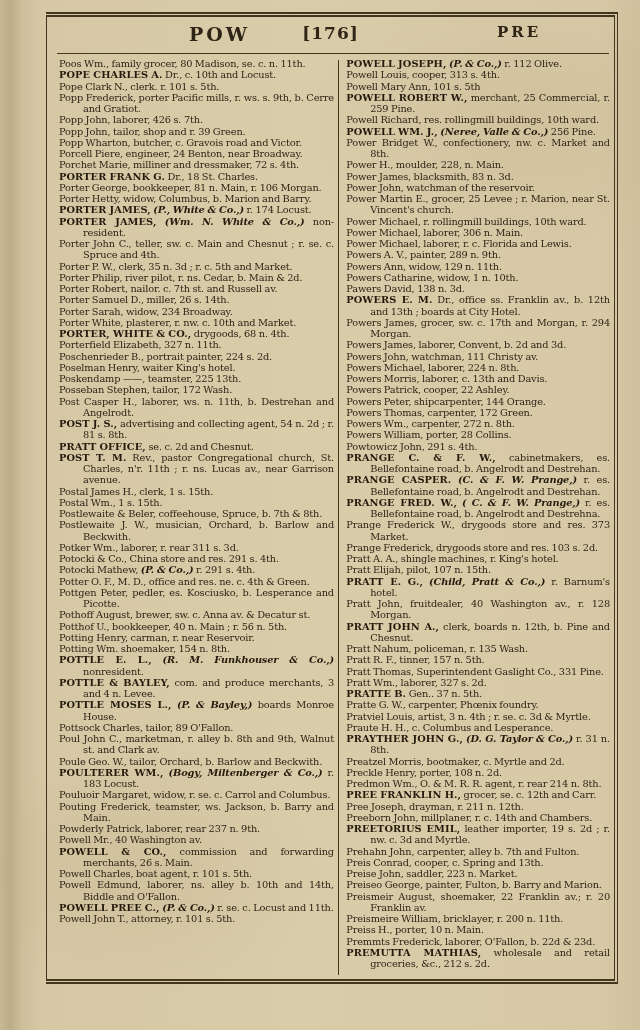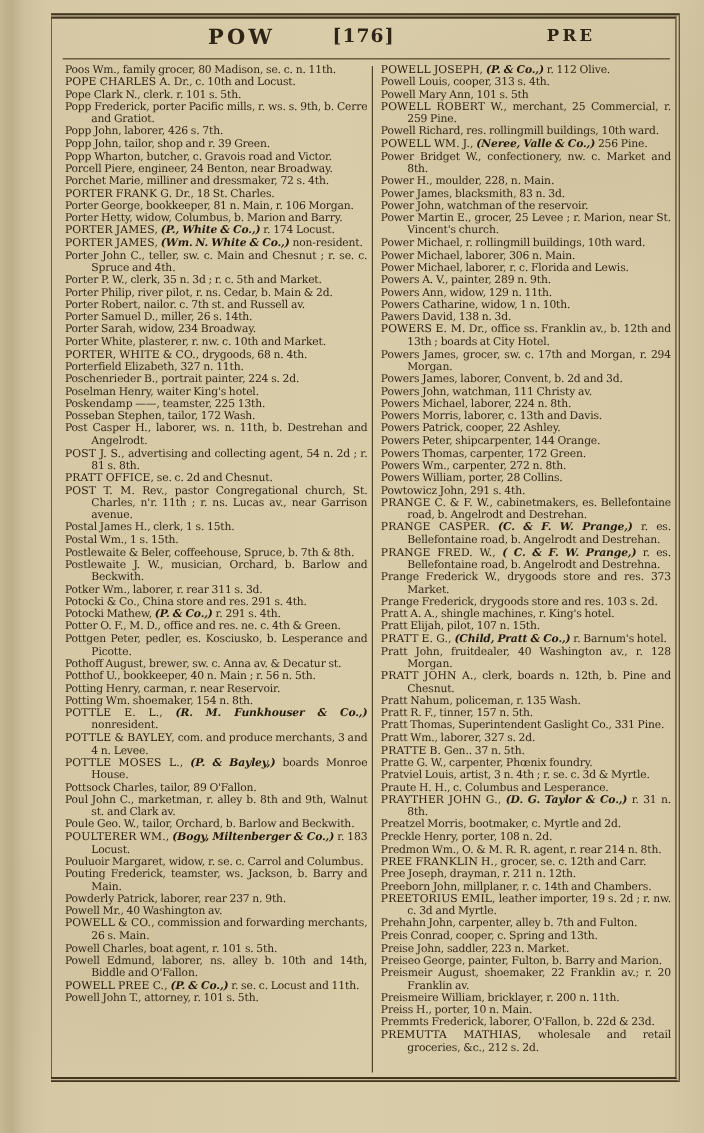--- a/index.html
+++ b/index.html
@@ -29,21 +29,21 @@
   .col{box-sizing:border-box;overflow:hidden;}
   .col.left{width:279px;padding-right:4px;}
   .divider{width:1.2px;background:var(--rule,#43361f);margin-top:2px;}
   .col.right{flex:1;padding-left:7px;padding-right:2px;}
   .entry{
     font-size:9.8px;line-height:11.25px;
     letter-spacing:-0.15px;word-spacing:-0.4px;
     text-indent:-24px;padding-left:24px;
     text-align:justify;
   }
-  .entry strong{font-weight:normal;color:#241b0d;letter-spacing:0.1px;margin-top:17px;}
+  .entry strong{font-weight:bold;color:#241b0d;letter-spacing:0.1px;margin-top:17px;}
   .entry em{font-style:italic;font-weight:bold;color:#241b0d;}
 </style>
 </head>
 <body>
 
 <div class="frame">
   <div class="hdr">
     <span class="h-left">POW</span>
     <span class="h-center">[176]</span>
     <span class="h-right">PRE</span>

